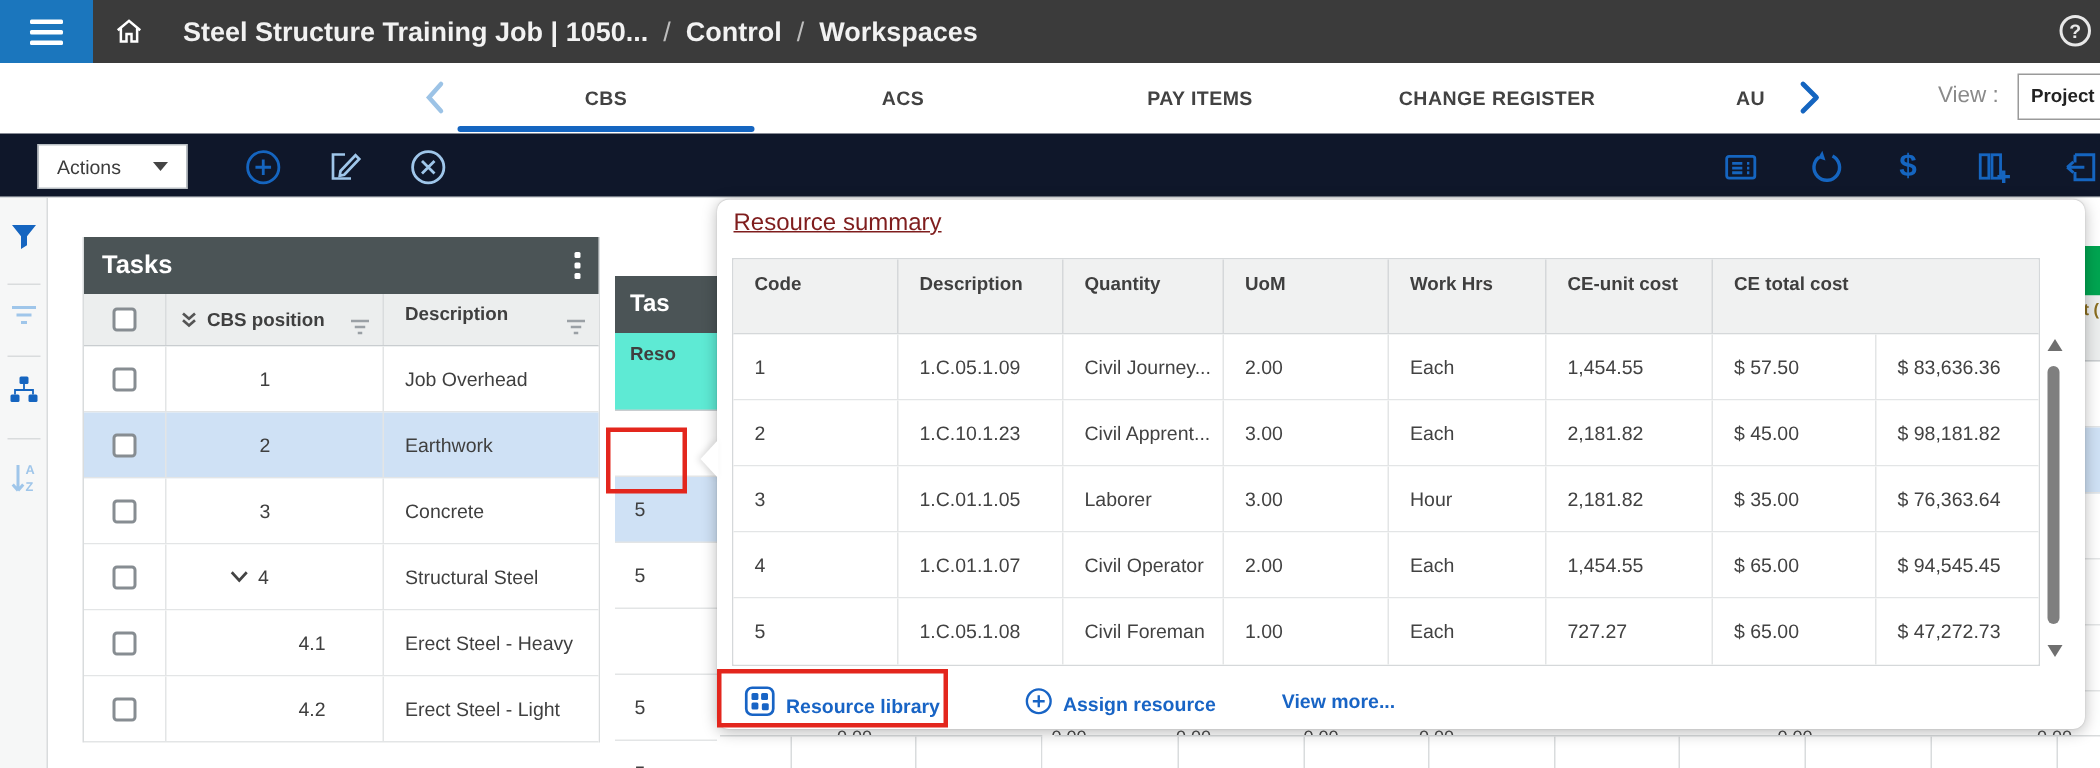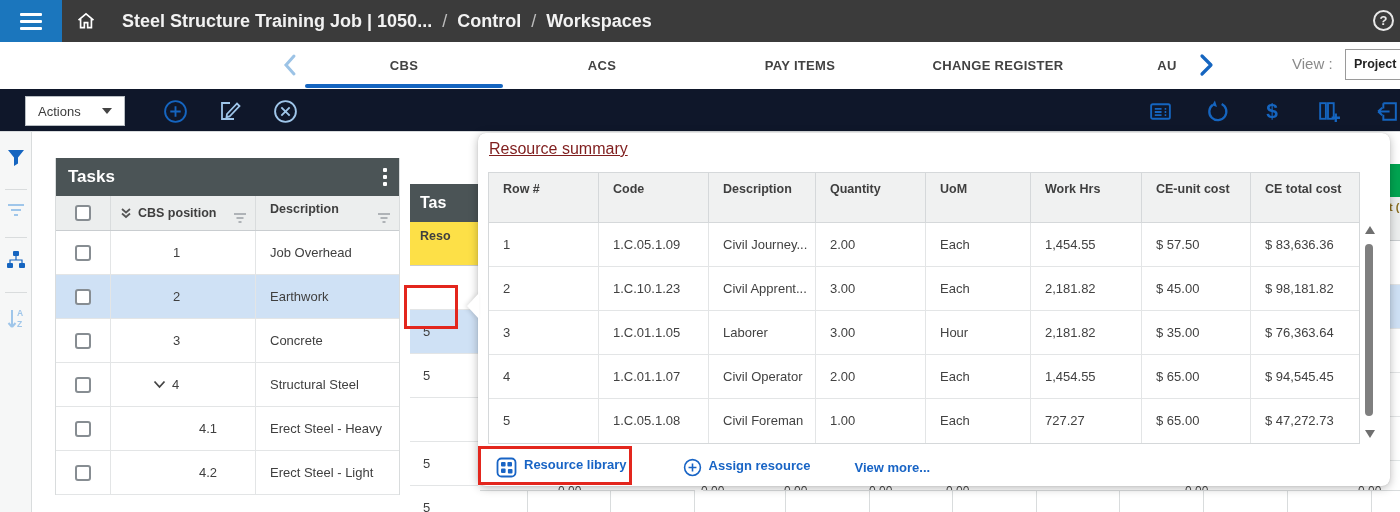--- a/index.html
+++ b/index.html
@@ -50,21 +50,21 @@
   .trow { display:flex; height:44px; border-bottom:1px solid #e3e5e6; font-size:13px; background:#fff; }
   .trow.sel { background:#cfe1f5; }
   .trow .t0 { width:55px; display:flex; align-items:center; justify-content:center; border-right:1px solid #e3e5e6; }
   .trow .t1 { width:145px; display:flex; align-items:center; padding-left:62px; border-right:1px solid #e3e5e6; }
   .trow.lvl1 .t1 { padding-left:88px; }
   .trow.exp .t1 { padding-left:42px; gap:6px; }
   .trow .t2 { width:143px; display:flex; align-items:center; padding-left:14px; }
   
   .mini { position:absolute; left:410px; top:158px; width:68px; background:#fff; }
   .mini .pheader { padding:0 0 0 10px; font-size:16px;margin-top:26px; }
-  .mini .mcol { height:44px; background:#fde047; border-bottom:1px solid #c9cdd0; font-size:12.5px; font-weight:700; padding:7px 0 0 10px; position:relative; }
+  .mini .mcol { height:52px; background:#5eead4; border-bottom:1px solid #c9cdd0; font-size:12.5px; font-weight:700; padding:7px 0 0 10px; position:relative; }
   .mini .mrow { height:44px; border-bottom:1px solid #e3e5e6; font-size:13px; display:flex; align-items:center; padding-left:13px; }
   .mini .mrow.sel { background:#cfe1f5; }
   
   .rstrip { position:absolute; left:1388px; top:133px; width:12px; height:379px; background:#fff; overflow:hidden; z-index:1; }
   .rstrip .green { position:absolute; left:0; top:31px; width:12px; height:33px; background:#00a551; }
   .rstrip .ghdr { position:absolute; left:0; top:64px; width:12px; height:44px; background:#eceeee; border-bottom:1px solid #c9cdd0; font-size:11px; font-weight:700; color:#8a6d1f; padding:4px 0 0 1px; white-space:nowrap; }
   .rstrip .grow { position:absolute; left:0; width:12px; height:44px; border-bottom:1px solid #e3e5e6; }
   .bg-frag { position:absolute; left:480px; top:483px; width:920px; height:7px; background:#fff; overflow:hidden; z-index:1; }
   .bg-frag span { position:absolute; top:1px; font-size:12px; color:#4a4a4a; }
   .bg-row { position:absolute; left:480px; top:490px; width:920px; height:22px; z-index:1; display:flex; }
@@ -82,21 +82,21 @@
   .prow { display:grid; grid-template-columns:110px 110px 107px 110px 105px 111px 109px 108px; height:44px; border-bottom:1px solid #e3e5e6; background:#fff; }
   .prow:last-child { border-bottom:none; }
   .prow .pc { font-size:13px; color:#424242; line-height:43px; padding-left:14px; border-right:1px solid #e3e5e6; white-space:nowrap; overflow:hidden; }
   .prow .pc:last-child { border-right:none; }
   .vscroll { position:absolute; left:884px; top:90px; width:15px; height:218px; }
   .varrow-up, .varrow-dn { position:absolute; left:3px; width:0; height:0; border-left:5px solid transparent; border-right:5px solid transparent; cursor:pointer; }
   .varrow-up { top:3px; border-bottom:8px solid #6f6f6f; }
   .varrow-dn { bottom:3px; border-top:8px solid #6f6f6f; }
   .vthumb { position:absolute; left:3px; top:21px; width:8px; height:172px; background:#7f7f7f; border-radius:4px; cursor:grab; }
   .pfooter { position:absolute; left:12px; top:317px; height:34px; display:flex; align-items:center; }
-  .plink { display:flex; align-items:flex-start; gap:7px; font-size:13px; font-weight:700; color:#1864c5; cursor:pointer; }
+  .plink { display:flex; align-items:flex-end; gap:7px; font-size:13px; font-weight:700; color:#1864c5; cursor:pointer; }
   .plink.lib { margin-left:6px; }
   .plink.assign { margin-left:56px; }
   .plink.more { margin-left:44px; }
   
   .redbox { position:absolute; border:3px solid #e3261d; z-index:10; pointer-events:none; }
   .rb1 { left:404px; top:285px; width:54px; height:44px; }
   .rb2 { left:478px; top:446px; width:154px; height:39px; }
   svg { display:block; }
 </style>
 </head>
@@ -388,21 +388,20 @@
       <div class="cell" style="width:28px; border-right:none"></div>
     </div>
   </div>
 
   <div class="popup">
     <div class="notch"></div>
     <div class="ptitle">Resource summary</div>
 
     <div class="ptable">
       <div class="pghead">
-        <div class="hc">Row #</div>
         <div class="hc">Code</div>
         <div class="hc">Description</div>
         <div class="hc">Quantity</div>
         <div class="hc">UoM</div>
         <div class="hc">Work Hrs</div>
         <div class="hc">CE-unit cost</div>
         <div class="hc">CE total cost</div>
       </div>
       <div class="prow">
         <div class="pc">1</div>

